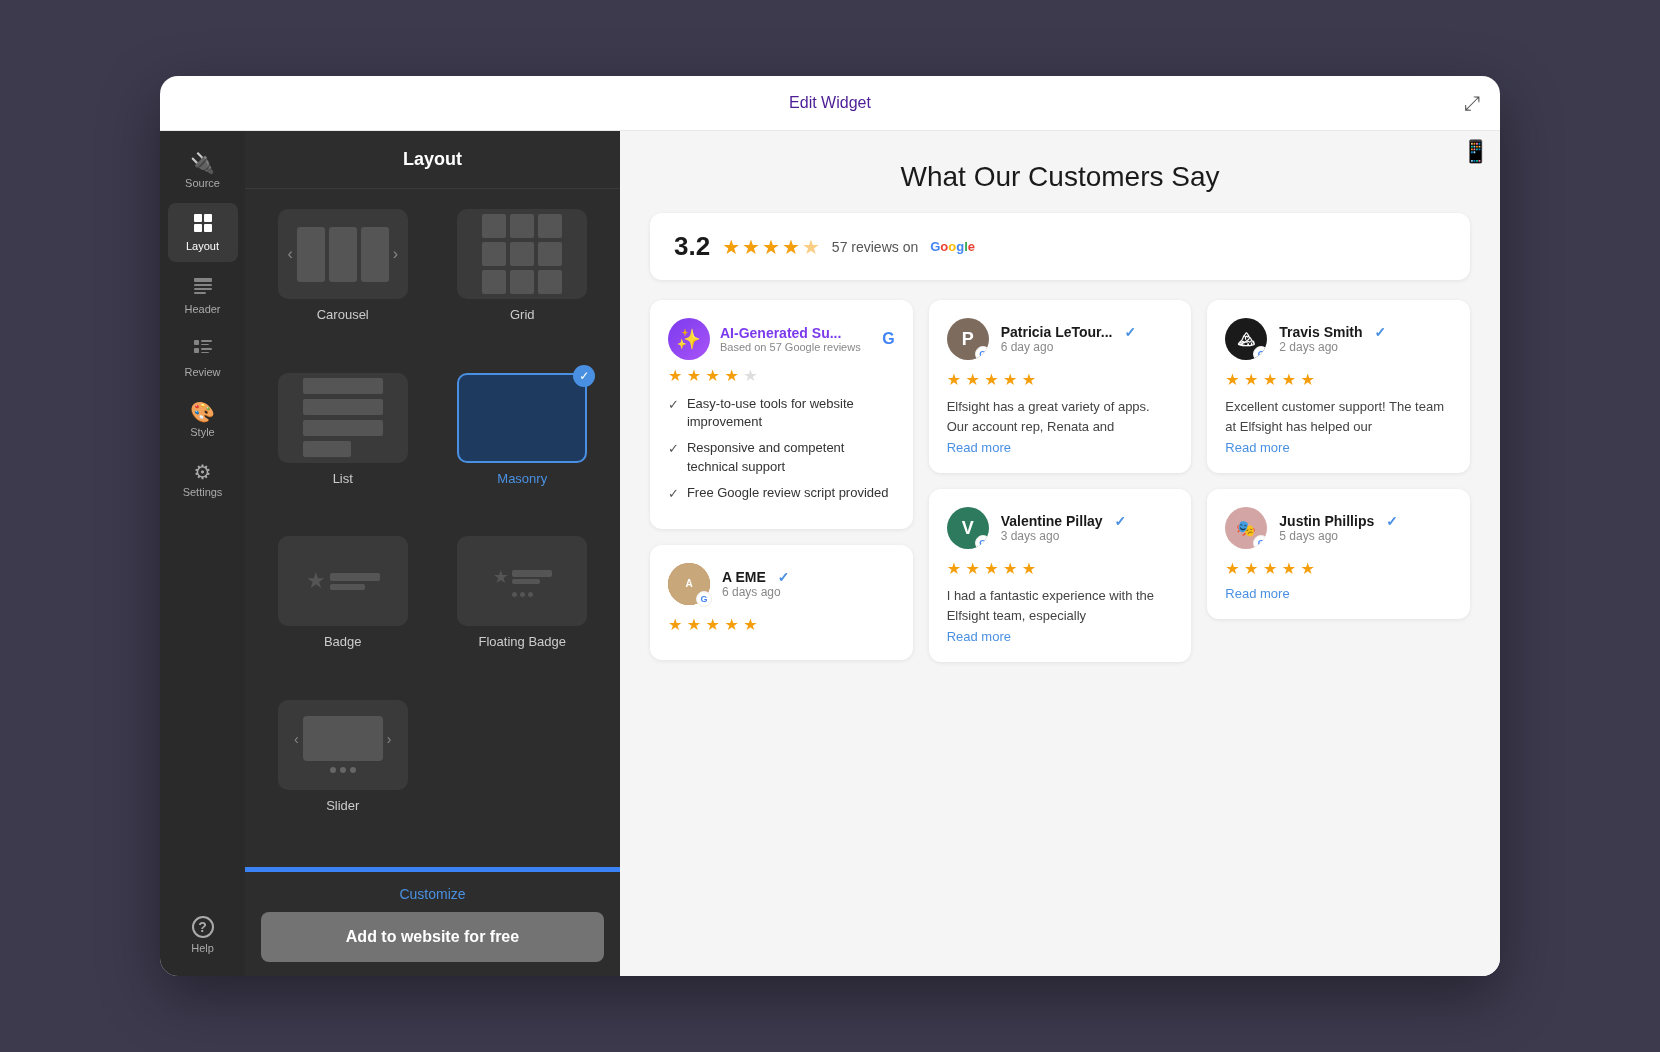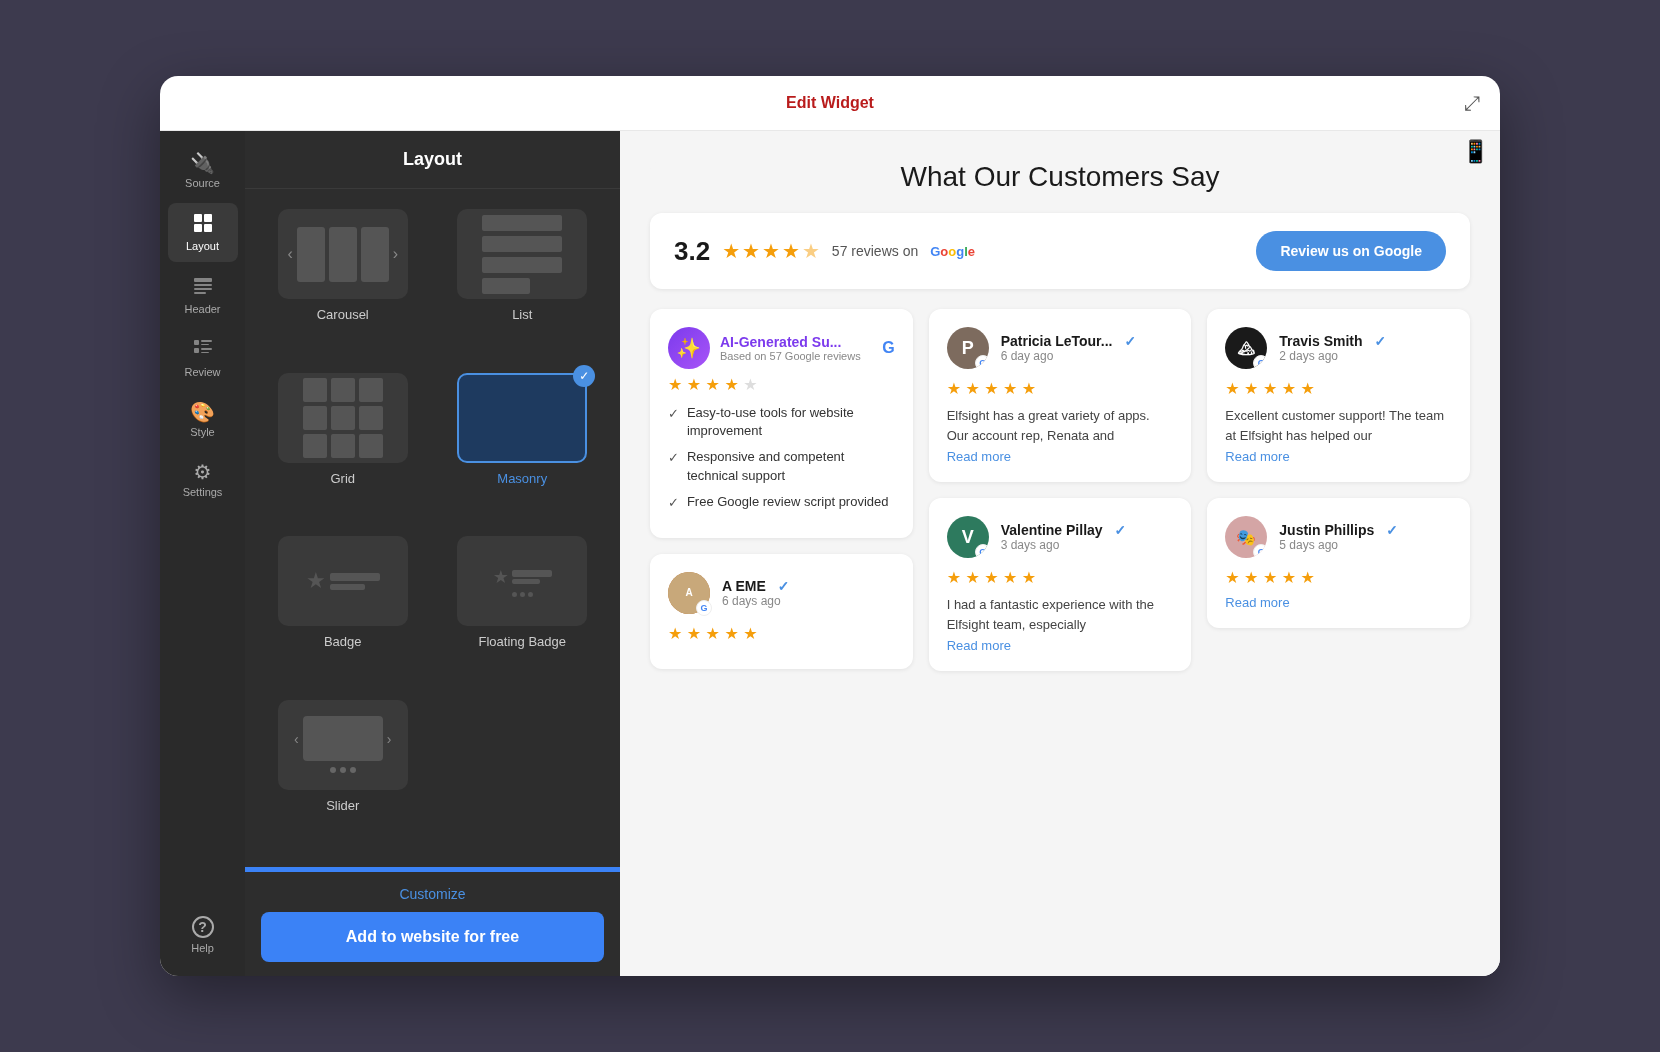--- a/index.html
+++ b/index.html
@@ -25,22 +25,22 @@
       display: flex;
       align-items: center;
       justify-content: center;
       padding: 18px 24px;
       border-bottom: 1px solid #e8e8e8;
       position: relative;
       flex-shrink: 0;
     }
     .modal-title {
       font-size: 16px;
-      font-weight: 700;
-      color: #b91c1c;
+      font-weight: 400;
+      color: #4c1d95;
       text-align: center;
     }
     .modal-expand-btn {
       position: absolute;
       right: 20px;
       background: none;
       border: none;
       cursor: pointer;
       color: #555;
       font-size: 20px;
@@ -160,21 +160,21 @@
     }
     .customize-link {
       text-align: center;
       color: #4a90e2;
       font-size: 14px;
       cursor: pointer;
     }
     .add-btn {
       width: 100%;
       padding: 16px;
-      background: #3b82f6;
+      background: #737373;
       color: #fff;
       border: none;
       border-radius: 8px;
       font-size: 16px;
       font-weight: 600;
       cursor: pointer;
       margin-top: 10px;
     }
     
     .preview-panel {
@@ -455,47 +455,47 @@
               <div class="col"></div>
               <div class="col"></div>
               <span class="arr">›</span>
             </div>
           </div>
           <span class="layout-item-label">Carousel</span>
         </div>
 
         <div class="layout-item">
           <div class="layout-item-box">
-            <div class="shape-list">
-              <div class="row"></div>
-              <div class="row"></div>
-              <div class="row"></div>
-              <div class="row" style="width:60%;"></div>
-            </div>
-          </div>
-          <span class="layout-item-label">List</span>
-        </div>
-
-        <div class="layout-item">
-          <div class="layout-item-box">
             <div class="shape-grid">
               <div class="cell"></div>
                 <div class="cell"></div>
                 <div class="cell"></div>
               <div class="cell"></div>
                 <div class="cell"></div>
                 <div class="cell"></div>
               <div class="cell"></div>
                 <div class="cell"></div>
                 <div class="cell"></div>
             </div>
           </div>
           <span class="layout-item-label">Grid</span>
         </div>
 
+        <div class="layout-item">
+          <div class="layout-item-box">
+            <div class="shape-list">
+              <div class="row"></div>
+              <div class="row"></div>
+              <div class="row"></div>
+              <div class="row" style="width:60%;"></div>
+            </div>
+          </div>
+          <span class="layout-item-label">List</span>
+        </div>
+
         <div class="layout-item selected">
           <div class="layout-item-box selected">
             <div class="check-badge">✓</div>
             <div class="shape-masonry">
               <div class="col">
                 <div class="cell-t" style="height:28px;"></div>
                 <div class="cell-b" style="height:38px;"></div>
               </div>
               <div class="col">
                 <div class="cell-t" style="height:40px;"></div>
@@ -580,21 +580,20 @@
               <span class="star">★</span>
               <span class="star">★</span>
               <span class="star">★</span>
               <span class="star" style="color:#f59e0b;opacity:0.5;">★</span>
             </div>
             <span class="rating-text">57 reviews on</span>
             <span class="google-text">
               <span class="g-blue">G</span><span class="g-red">o</span><span class="g-yellow">o</span><span class="g-blue">g</span><span class="g-green">l</span><span class="g-red">e</span>
             </span>
           </div>
-          <button class="review-us-btn">Review us on Google</button>
         </div>
 
         <div class="masonry-grid">
 
           <div class="review-card">
             <div class="ai-card-header">
               <div class="ai-avatar">✨</div>
               <div>
                 <div class="ai-name">AI-Generated Su...</div>
                 <div class="ai-sub">Based on 57 Google reviews</div>

